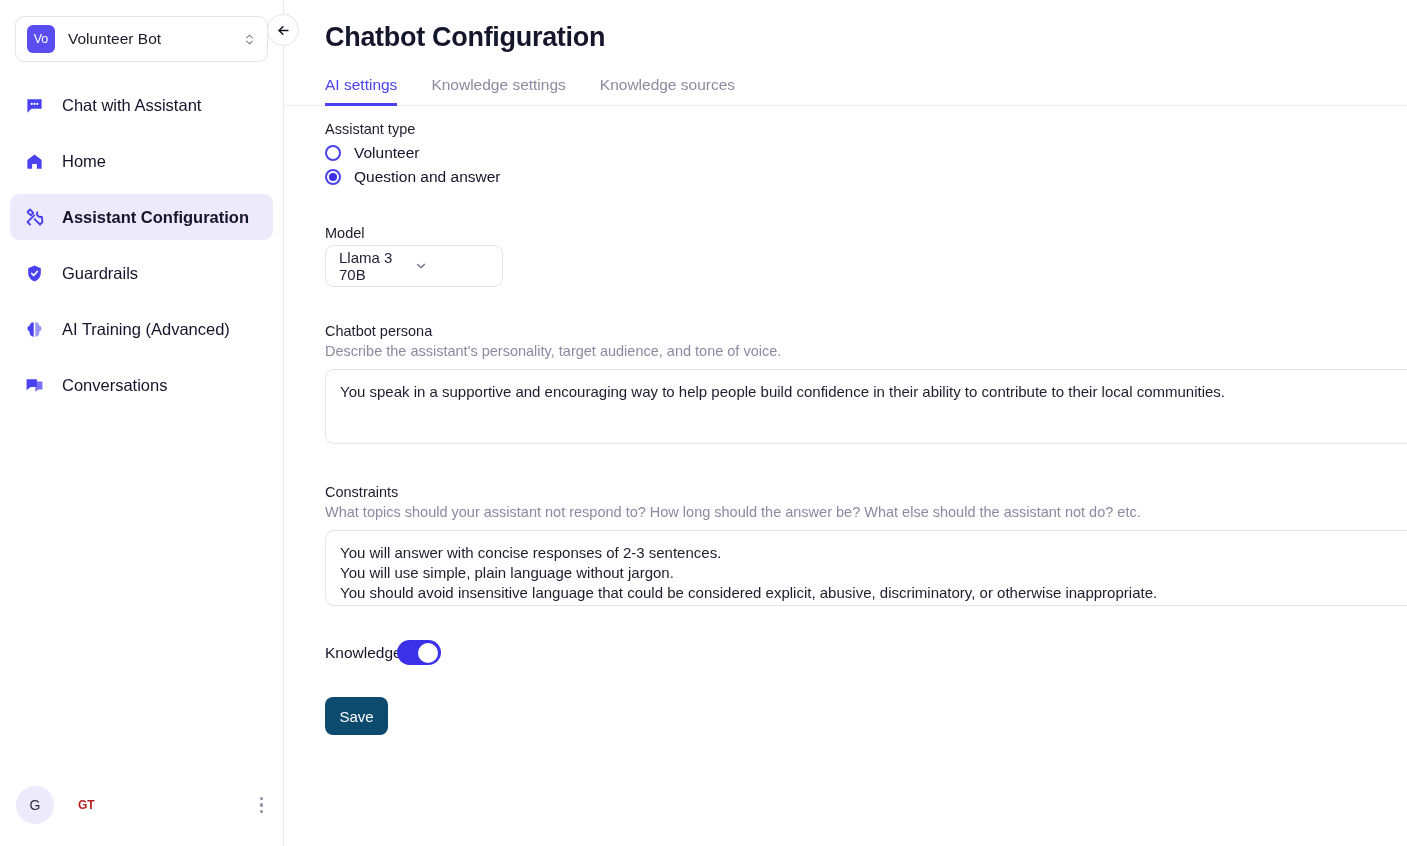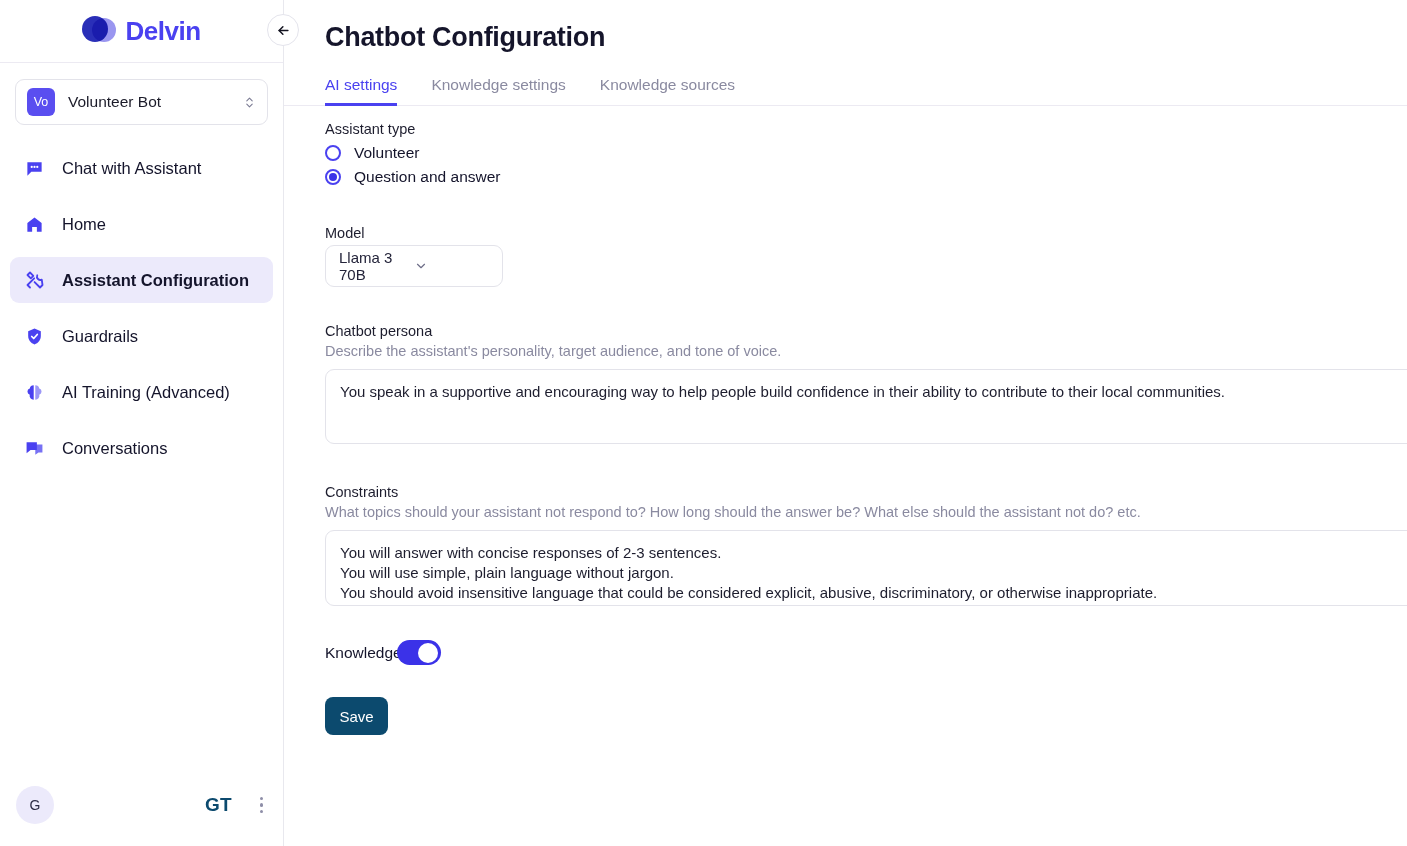--- a/index.html
+++ b/index.html
@@ -69,21 +69,21 @@
   .nav-item.active .nav-label { font-weight: 700; }
 
   .side-footer {
     margin-top: auto; padding: 0 16px 22px 16px;
     display: flex; align-items: center; gap: 24px;
   }
   .user-avatar {
     width: 38px; height: 38px; border-radius: 50%; background: #eceafb;
     color: #2b2b44; font-size: 14px; display: flex; align-items: center; justify-content: center; flex: 0 0 38px;
   }
-  .user-name { font-size: 19px; font-weight: 700; color: #0c4a6e; flex: 1; text-align: right; }
+  .user-name { font-size: 12px; font-weight: 700; color: #b91c1c; flex: 1; }
   .kebab { display: flex; flex-direction: column; gap: 3px; cursor: pointer; padding: 4px; }
   .kebab i { width: 3.5px; height: 3.5px; border-radius: 50%; background: #8e8ea8; display: block; }
 
   
   .main { flex: 1; position: relative; overflow: hidden; background: #fff; }
   .page-title {
     font-size: 27px; font-weight: 700; color: #15152b;
     padding: 22px 0 0 41px; letter-spacing: -0.3px;
   }
   .tabs {
@@ -145,27 +145,20 @@
     display: flex; align-items: center; justify-content: center;
   }
 </style>
 </head>
 <body>
 
 <div class="app">
 
   <aside class="sidebar">
 
-    <div class="brand">
-      <div class="logo-mark">
-        <div class="c1"></div>
-          <div class="c2"></div>
-      </div>
-      <div class="logo-text">Delvin</div>
-    </div>
 
     <div class="back-btn">
       <svg width="15" height="15" viewBox="0 0 24 24" fill="none" stroke="currentColor" stroke-width="2.4" stroke-linecap="round" stroke-linejoin="round">
         <line x1="19" y1="12" x2="5" y2="12"></line>
           <polyline points="11 18 5 12 11 6"></polyline>
       </svg>
     </div>
 
     <div class="bot-select-wrap">
       <div class="bot-select">

